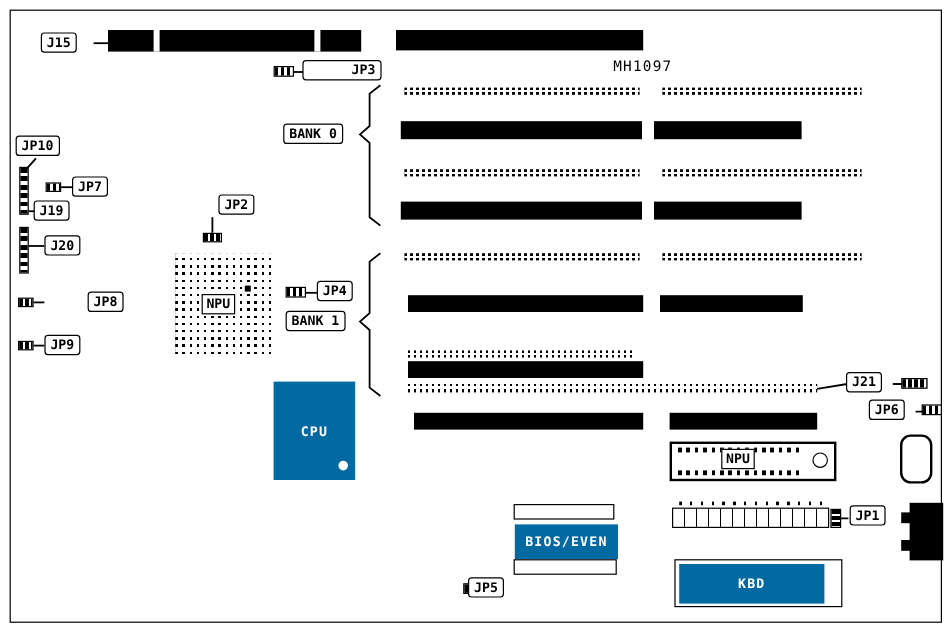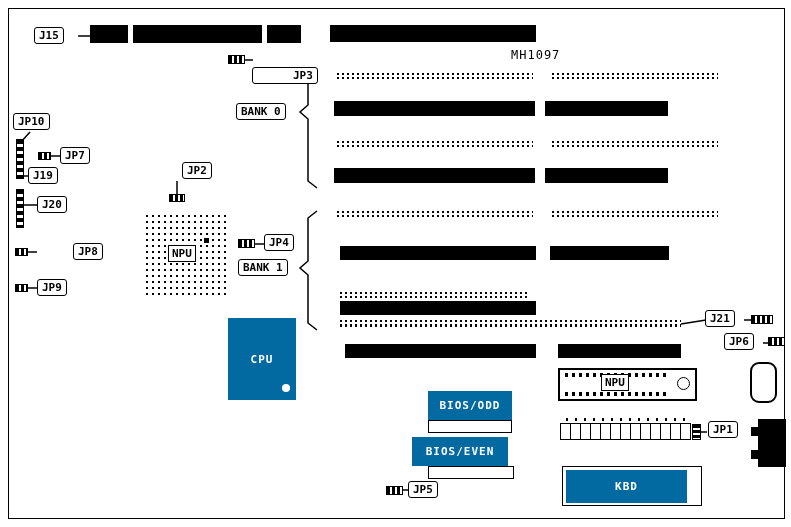--- a/index.html
+++ b/index.html
@@ -81,21 +81,21 @@
     <line x1="402" y1="490" x2="408" y2="490" stroke="#000" stroke-width="1.5"></line>
   </svg>
 
   <div class="bar" style="left:90px;top:25px;width:211px;height:18px;"></div>
   <div class="white" style="left:128px;top:25px;width:5px;height:18px;"></div>
   <div class="white" style="left:262px;top:25px;width:5px;height:18px;"></div>
   <div class="bar" style="left:330px;top:25px;width:206px;height:17px;"></div>
 
   <div class="lbl" style="left:34px;top:27px;">J15</div>
   <div class="jmp" style="left:228px;top:55px;width:17px;height:9px;"></div>
-  <div class="lbl" style="left:252px;top:67px;padding-left:40px;">JP3</div>
+  <div class="lbl" style="left:252px;top:50px;padding-left:40px;">JP3</div>
   <div class="plain" style="left:511px;top:48px;">MH1097</div>
 
   <div class="dots" style="left:337px;top:73px;width:196px;"></div>
   <div class="bar" style="left:334px;top:101px;width:201px;height:15px;"></div>
   <div class="dots" style="left:337px;top:141px;width:196px;"></div>
   <div class="bar" style="left:334px;top:168px;width:201px;height:15px;"></div>
   <div class="dots" style="left:337px;top:211px;width:196px;"></div>
   <div class="bar" style="left:340px;top:246px;width:196px;height:14px;"></div>
   <div class="dots" style="left:340px;top:292px;width:190px;"></div>
   <div class="bar" style="left:340px;top:301px;width:196px;height:14px;"></div>
@@ -132,25 +132,22 @@
   <div class="chiplbl" style="left:168px;top:245px;">NPU</div>
 
   <div class="jmp" style="left:238px;top:239px;width:17px;height:9px;"></div>
   <div class="lbl" style="left:264px;top:234px;">JP4</div>
 
   <div class="blackbox" style="left:228px;top:318px;width:68px;height:82px;">
     <span>CPU</span>
     <span class="circle" style="right:6px;bottom:8px;width:8px;height:8px;background:#fff;"></span>
   </div>
 
-  <div class="blackbox" style="left:428px;top:391px;width:84px;height:29px;">
-    <span>BIOS/ODD</span>
-  </div>
   <div class="outline" style="left:428px;top:420px;width:84px;height:13px;"></div>
-  <div class="blackbox" style="left:412px;top:437px;width:96px;height:29px;">
+  <div class="blackbox" style="left:429px;top:437px;width:86px;height:29px;">
     <span>BIOS/EVEN</span>
   </div>
   <div class="outline" style="left:428px;top:466px;width:86px;height:13px;"></div>
 
   <div class="outline" style="left:558px;top:368px;width:139px;height:33px;border-width:2px;">
     <div class="dashrow" style="left:5px;right:26px;top:3px;"></div>
     <div class="dashrow" style="left:5px;right:26px;bottom:3px;"></div>
     <div class="circle" style="right:5px;top:7px;width:13px;height:13px;border:1px solid #000;background:#fff;"></div>
   </div>
   <div class="chiplbl" style="left:601px;top:374px;">NPU</div>
@@ -172,15 +169,15 @@
   <div class="lbl" style="left:724px;top:333px;text-align:right;">JP6</div>
   <div class="jmp" style="left:768px;top:337px;width:17px;height:9px;"></div>
 
   <div class="outline" style="left:750px;top:362px;width:27px;height:41px;border-width:2px;border-radius:9px;"></div>
 
   <div class="bar" style="left:758px;top:419px;width:28px;height:48px;"></div>
   <div class="bar" style="left:751px;top:427px;width:8px;height:9px;"></div>
   <div class="bar" style="left:751px;top:450px;width:8px;height:9px;"></div>
 
   <div class="jmp" style="left:386px;top:486px;width:17px;height:9px;"></div>
-  <div class="lbl" style="left:408px;top:481px;">JP5</div>
+  <div class="lbl" style="left:390px;top:481px;">JP5</div>
 
 </div>
 
 </body></html>

